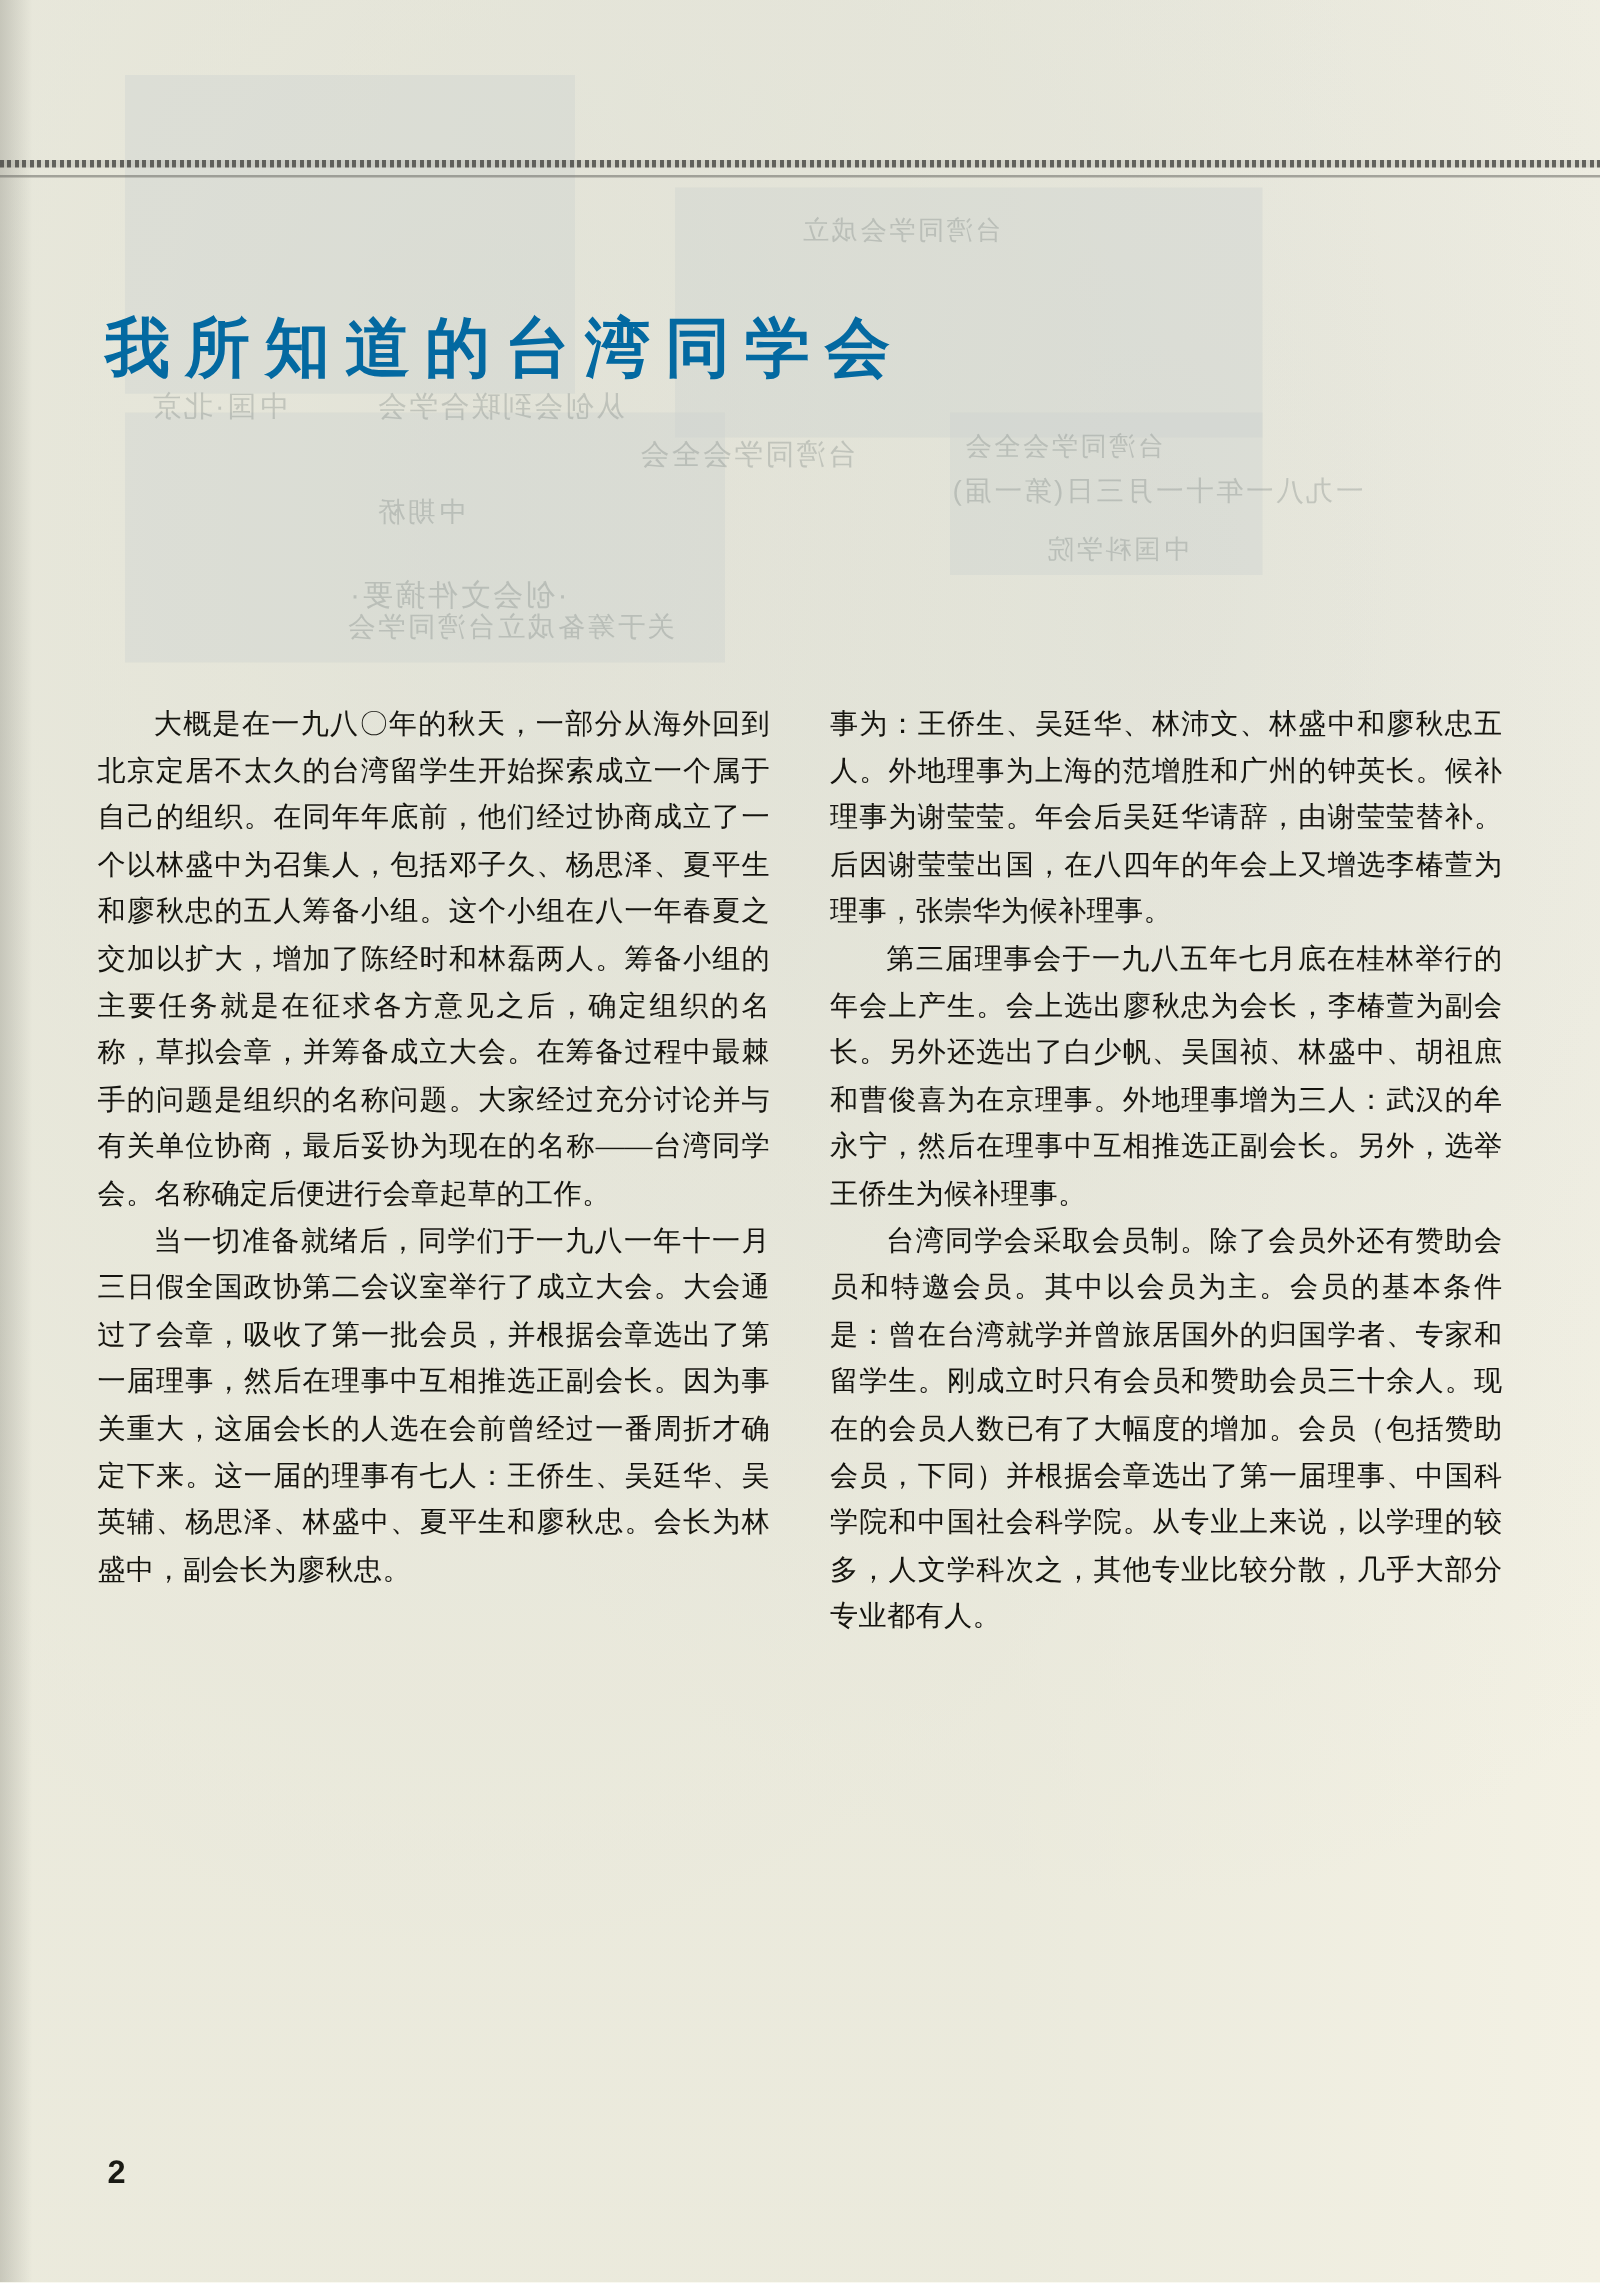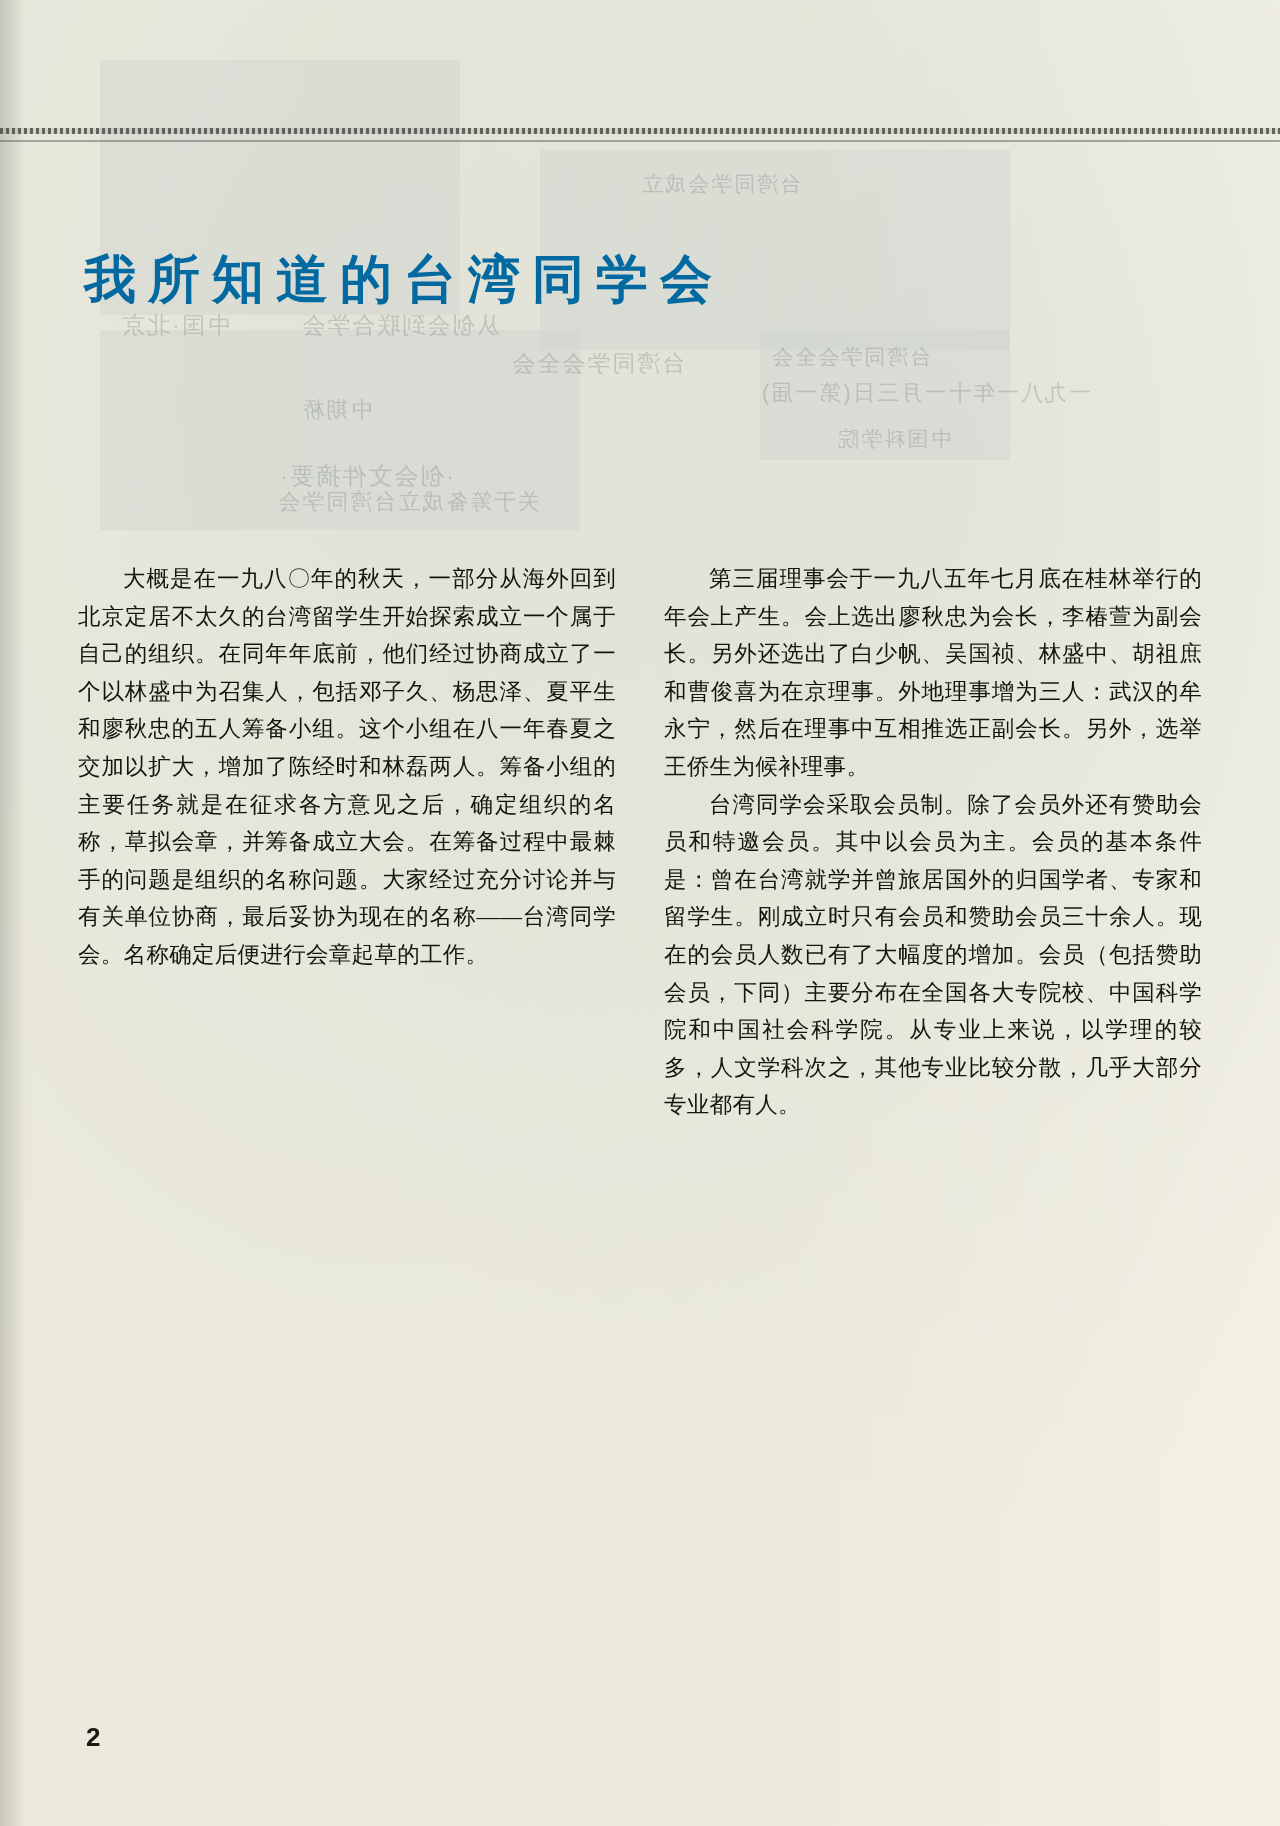--- a/index.html
+++ b/index.html
@@ -144,21 +144,23 @@
   <div class="bleed" style="left:300px; top:395px; font-size:22px;">中期桥</div>
 
   <div class="rule-top"></div>
   <div class="rule-top2"></div>
 
   <h1 class="title">我所知道的台湾同学会</h1>
 
   <div class="columns">
     <div class="col">
       <p>大概是在一九八〇年的秋天，一部分从海外回到北京定居不太久的台湾留学生开始探索成立一个属于自己的组织。在同年年底前，他们经过协商成立了一个以林盛中为召集人，包括邓子久、杨思泽、夏平生和廖秋忠的五人筹备小组。这个小组在八一年春夏之交加以扩大，增加了陈经时和林磊两人。筹备小组的主要任务就是在征求各方意见之后，确定组织的名称，草拟会章，并筹备成立大会。在筹备过程中最棘手的问题是组织的名称问题。大家经过充分讨论并与有关单位协商，最后妥协为现在的名称——台湾同学会。名称确定后便进行会章起草的工作。</p>
+      <p>当一切准备就绪后，同学们于一九八一年十一月三日假全国政协第二会议室举行了成立大会。大会通过了会章，吸收了第一批会员，并根据会章选出了第一届理事，然后在理事中互相推选正副会长。因为事关重大，这届会长的人选在会前曾经过一番周折才确定下来。这一届的理事有七人：王侨生、吴廷华、吴英辅、杨思泽、林盛中、夏平生和廖秋忠。会长为林盛中，副会长为廖秋忠。</p>
     </div>
     <div class="col">
+      <p class="cont">事为：王侨生、吴廷华、林沛文、林盛中和廖秋忠五人。外地理事为上海的范增胜和广州的钟英长。候补理事为谢莹莹。年会后吴廷华请辞，由谢莹莹替补。后因谢莹莹出国，在八四年的年会上又增选李椿萱为理事，张崇华为候补理事。</p>
       <p>第三届理事会于一九八五年七月底在桂林举行的年会上产生。会上选出廖秋忠为会长，李椿萱为副会长。另外还选出了白少帆、吴国祯、林盛中、胡祖庶和曹俊喜为在京理事。外地理事增为三人：武汉的牟永宁，然后在理事中互相推选正副会长。另外，选举王侨生为候补理事。</p>
-      <p>台湾同学会采取会员制。除了会员外还有赞助会员和特邀会员。其中以会员为主。会员的基本条件是：曾在台湾就学并曾旅居国外的归国学者、专家和留学生。刚成立时只有会员和赞助会员三十余人。现在的会员人数已有了大幅度的增加。会员（包括赞助会员，下同）主要分布在全国各大专院校、中国科学院和中国社会科学院。从专业上来说，以学理的较多，人文学科次之，其他专业比较分散，几乎大部分专业都有人。</p>
+      <p>台湾同学会采取会员制。除了会员外还有赞助会员和特邀会员。其中以会员为主。会员的基本条件是：曾在台湾就学并曾旅居国外的归国学者、专家和留学生。刚成立时只有会员和赞助会员三十余人。现在的会员人数已有了大幅度的增加。会员（包括赞助会员，下同）并根据会章选出了第一届理事、中国科学院和中国社会科学院。从专业上来说，以学理的较多，人文学科次之，其他专业比较分散，几乎大部分专业都有人。</p>
     </div>
   </div>
 
   <div class="page-number">2</div>
 </div>
 
 </body></html>

